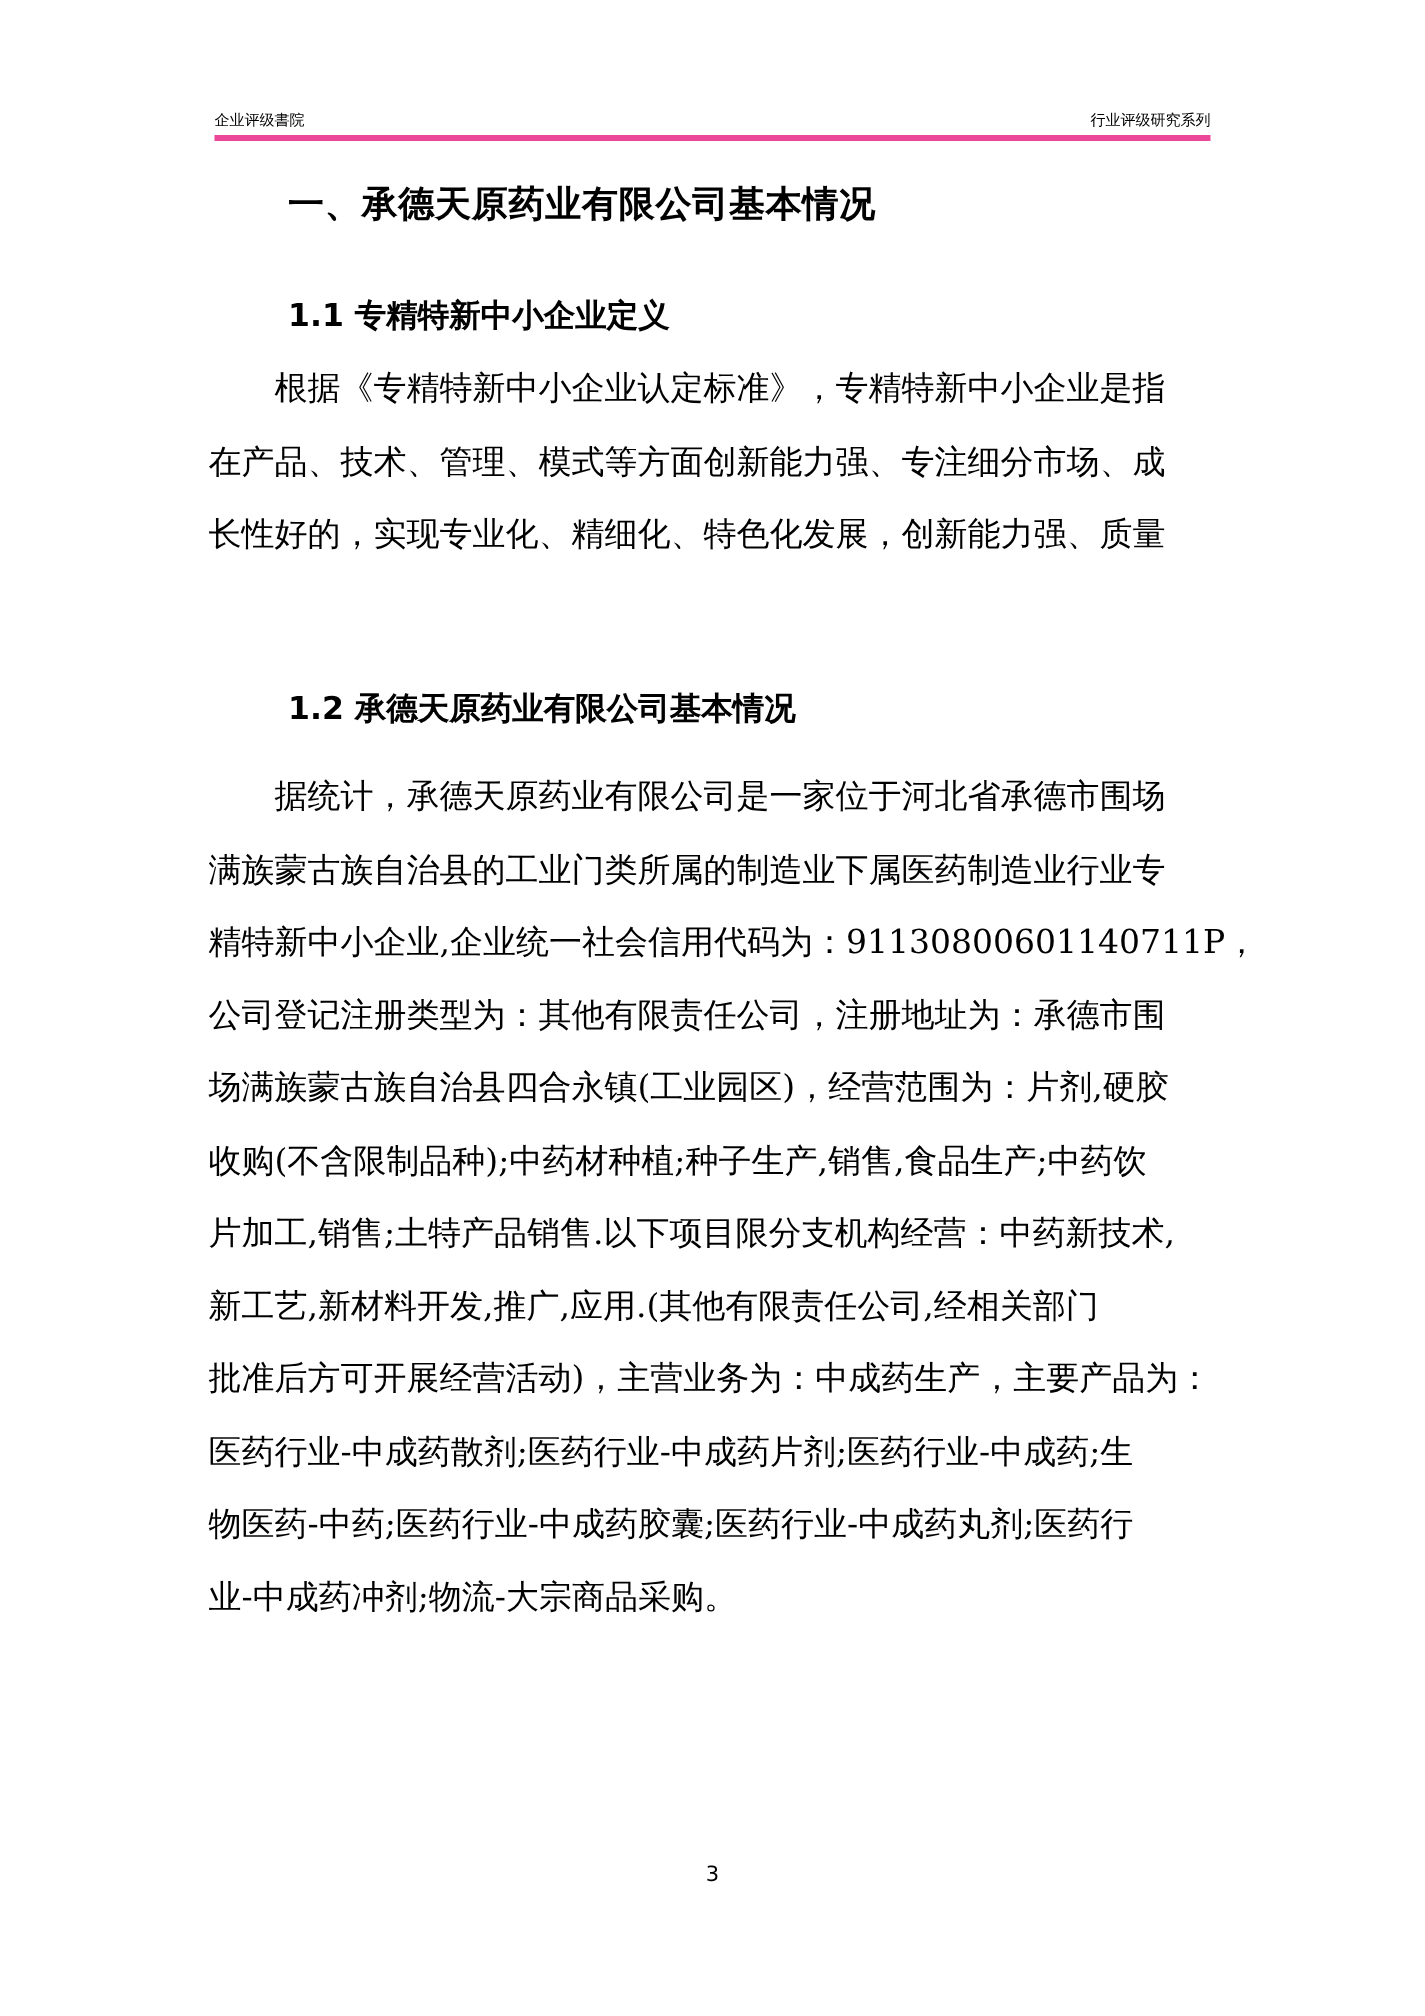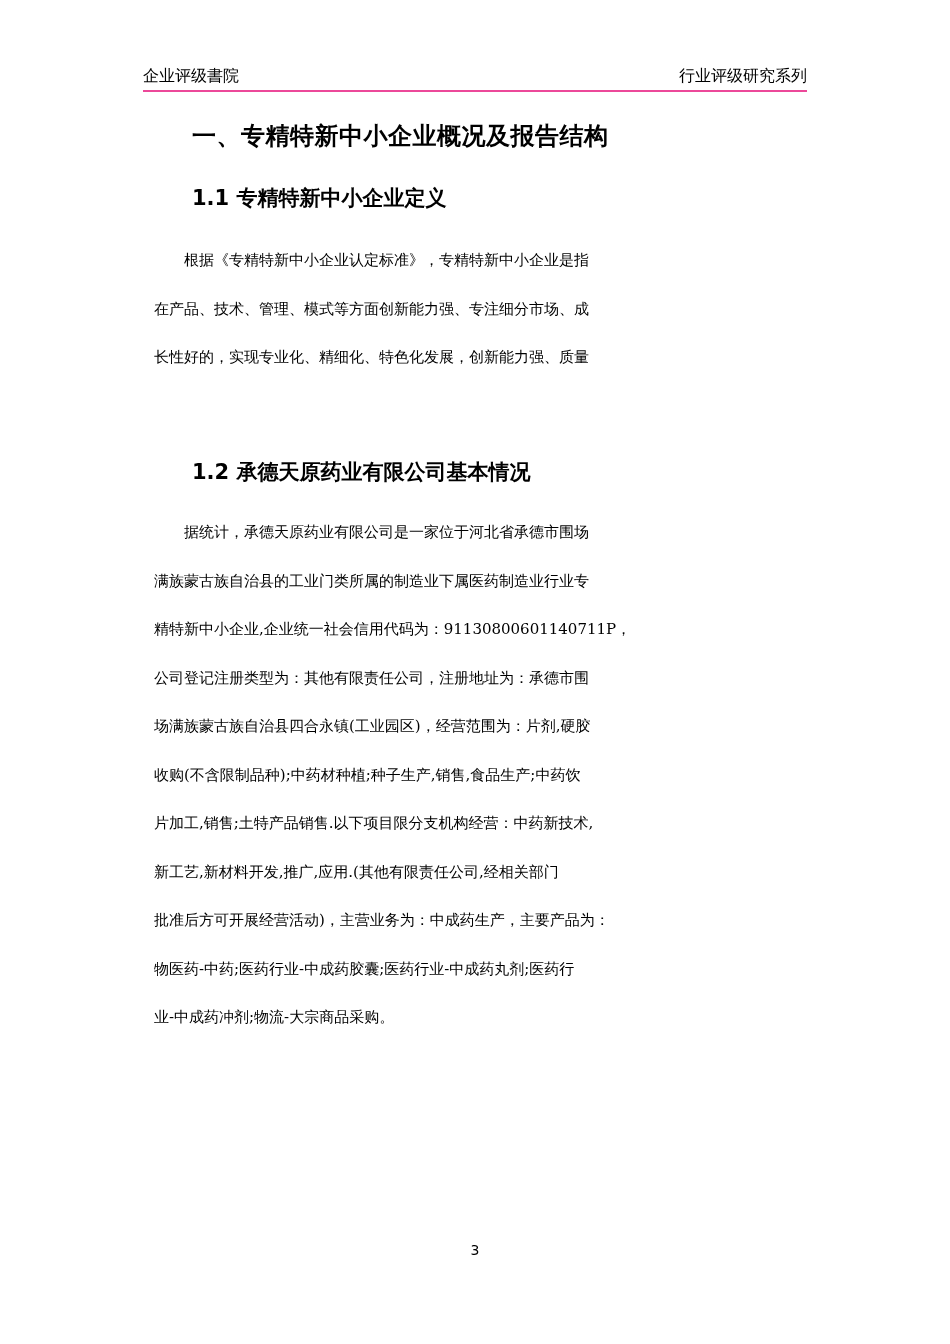--- a/index.html
+++ b/index.html
@@ -1,57 +1,58 @@
 <!DOCTYPE html>
 <html><head>
 <meta charset="utf-8">
 <style>
   html, body { margin:0; padding:0; background:#ffffff; }
   body { width:950px; height:1344px; position:relative; overflow:hidden;
          font-family:"DejaVu Serif", serif; color:#000; }
   .header { position:absolute; left:143px; right:143px; top:68px; height:22px;
-            border-bottom:2px solid #ec4899; font-family:"DejaVu Sans", sans-serif; font-size:16px; }
+            border-bottom:4px solid #ec4899; font-family:"DejaVu Sans", sans-serif; font-size:10px; }
   .header .left { position:absolute; left:0; bottom:3px; }
   .header .right { position:absolute; right:0; bottom:3px; }
   .h1 { position:absolute; left:192px; top:120px; font-size:24px; font-weight:bold;
         font-family:"DejaVu Sans", sans-serif; letter-spacing:0.5px; }
   .h2 { position:absolute; left:192px; font-size:21px; font-weight:bold;
         font-family:"DejaVu Sans", sans-serif; }
-  .para { position:absolute; left:154px; width:668px; font-size:15px; line-height:48.5px; }
+  .para { position:absolute; left:139px; width:668px; font-size:22px; line-height:48.5px; }
   .para .line { display:block; white-space:nowrap; }
   .pagenum { position:absolute; top:1242px; left:0; width:950px; text-align:center;
              font-family:"DejaVu Sans", sans-serif; font-size:14px; }
 </style>
 </head>
 <body>
 
 <div class="header">
   <span class="left">企业评级書院</span>
   <span class="right">行业评级研究系列</span>
 </div>
 
-<div class="h1">一、专精特新中小企业概况及报告结构</div>
+<div class="h1">一、承德天原药业有限公司基本情况</div>
 
-<div class="h2" style="top:184px;">1.1 专精特新中小企业定义</div>
+<div class="h2" style="top:196px;">1.1 专精特新中小企业定义</div>
 
 <div class="para" style="top:236px;">
   <span class="line">　　根据《专精特新中小企业认定标准》，专精特新中小企业是指</span>
   <span class="line">在产品、技术、管理、模式等方面创新能力强、专注细分市场、成</span>
   <span class="line">长性好的，实现专业化、精细化、特色化发展，创新能力强、质量</span>
 </div>
 
 <div class="h2" style="top:458px;">1.2 承德天原药业有限公司基本情况</div>
 
 <div class="para" style="top:508px;">
   <span class="line">　　据统计，承德天原药业有限公司是一家位于河北省承德市围场</span>
   <span class="line">满族蒙古族自治县的工业门类所属的制造业下属医药制造业行业专</span>
   <span class="line">精特新中小企业,企业统一社会信用代码为：91130800601140711P，</span>
   <span class="line">公司登记注册类型为：其他有限责任公司，注册地址为：承德市围</span>
   <span class="line">场满族蒙古族自治县四合永镇(工业园区)，经营范围为：片剂,硬胶</span>
   <span class="line">收购(不含限制品种);中药材种植;种子生产,销售,食品生产;中药饮</span>
   <span class="line">片加工,销售;土特产品销售.以下项目限分支机构经营：中药新技术,</span>
   <span class="line">新工艺,新材料开发,推广,应用.(其他有限责任公司,经相关部门</span>
   <span class="line">批准后方可开展经营活动)，主营业务为：中成药生产，主要产品为：</span>
+  <span class="line">医药行业-中成药散剂;医药行业-中成药片剂;医药行业-中成药;生</span>
   <span class="line">物医药-中药;医药行业-中成药胶囊;医药行业-中成药丸剂;医药行</span>
   <span class="line">业-中成药冲剂;物流-大宗商品采购。</span>
 </div>
 
 <div class="pagenum">3</div>
 
 </body></html>

